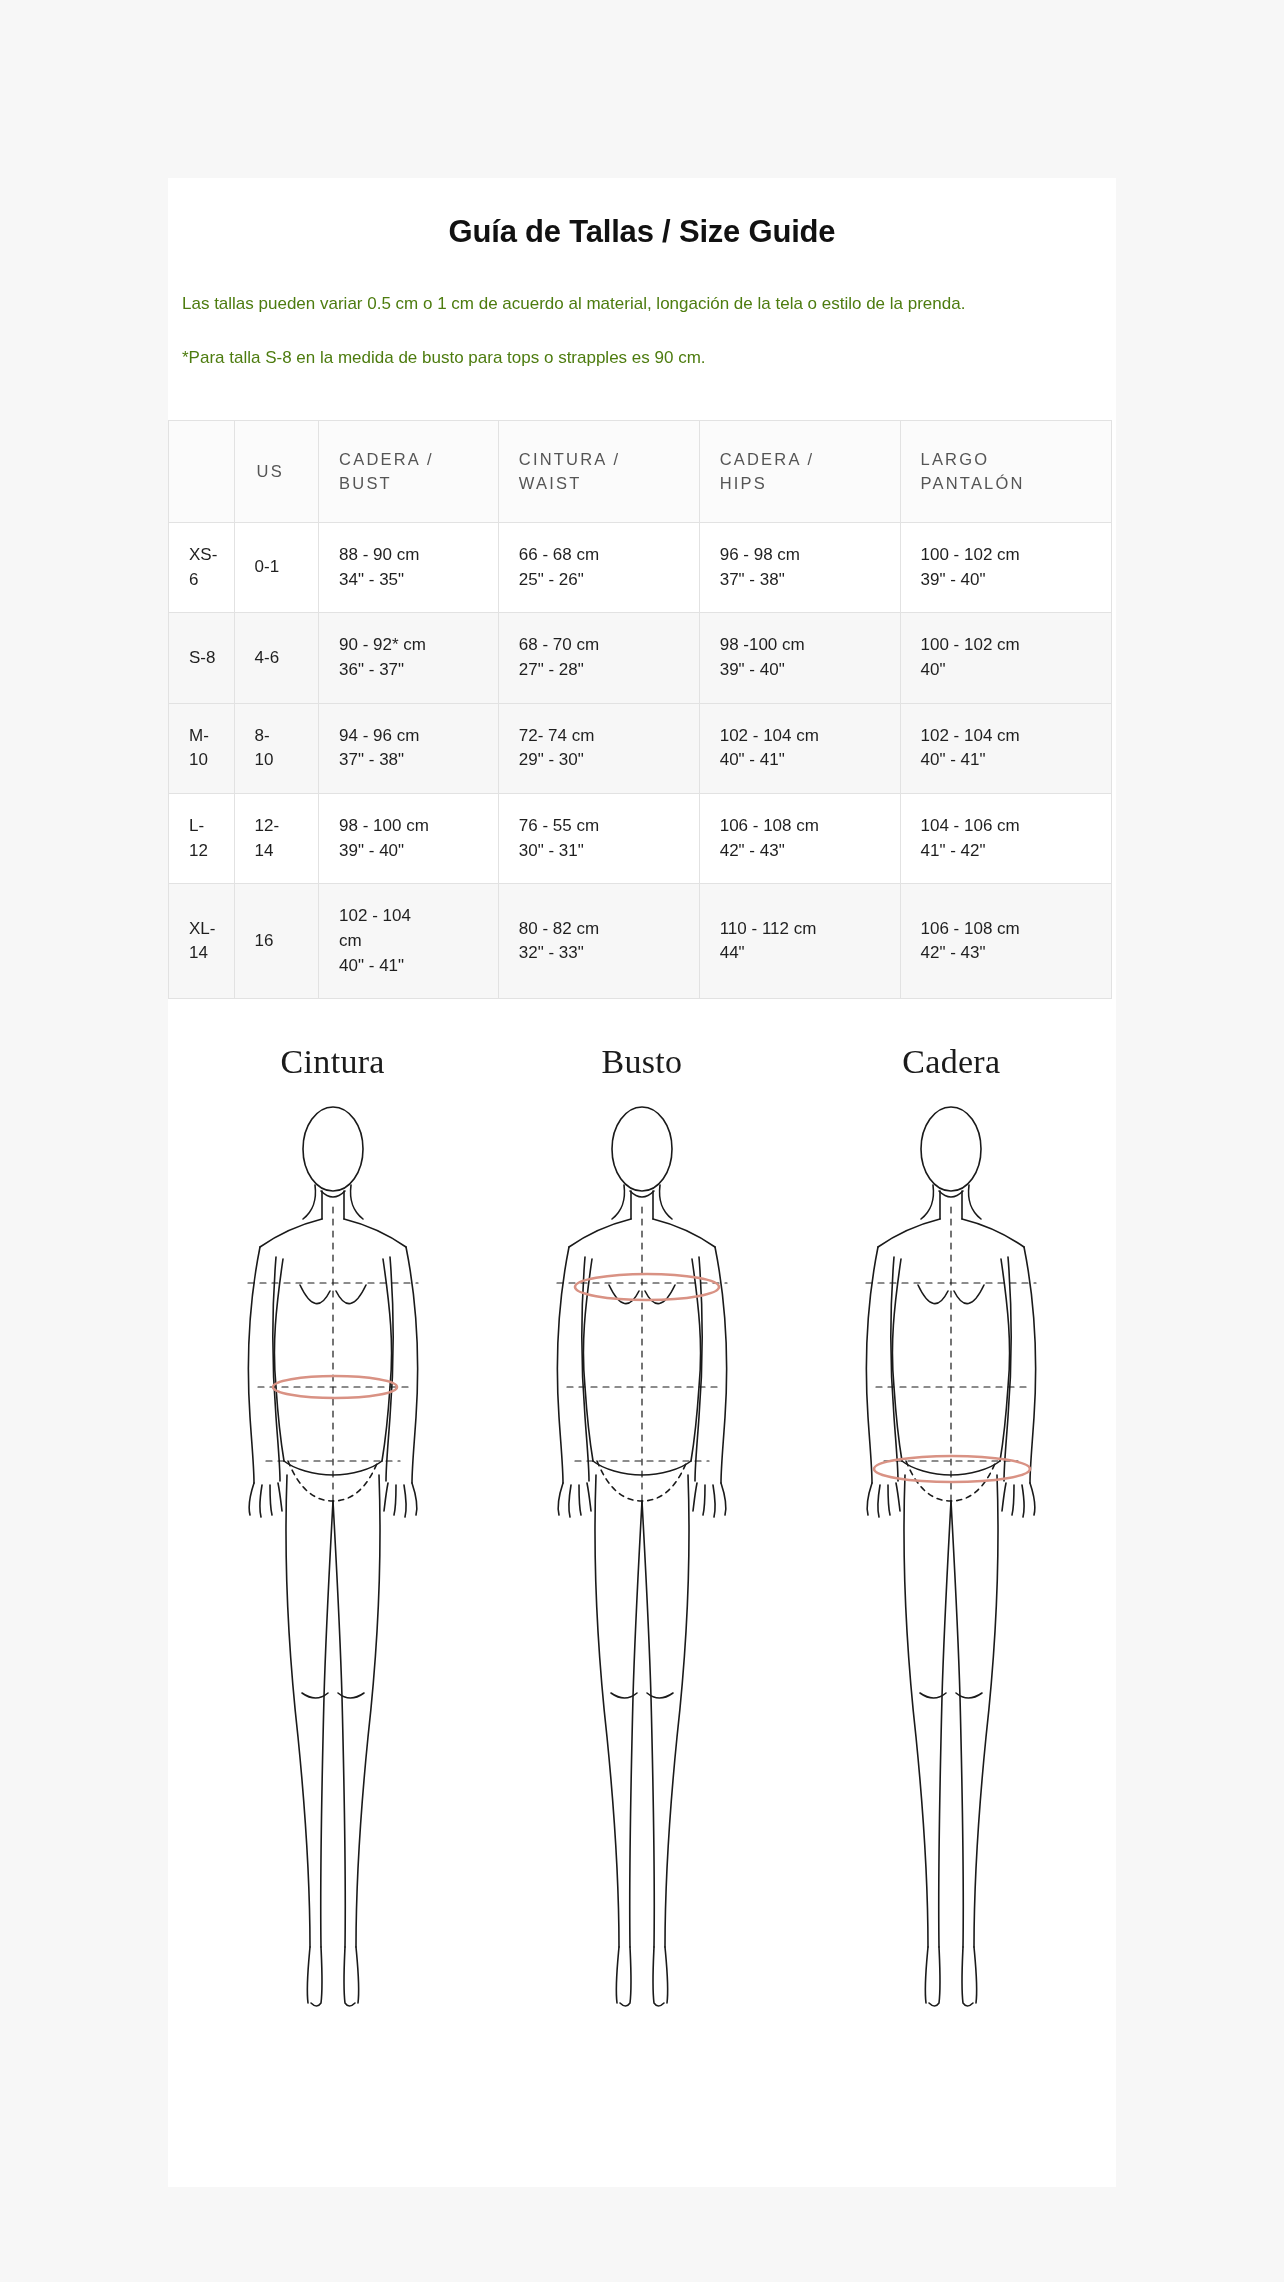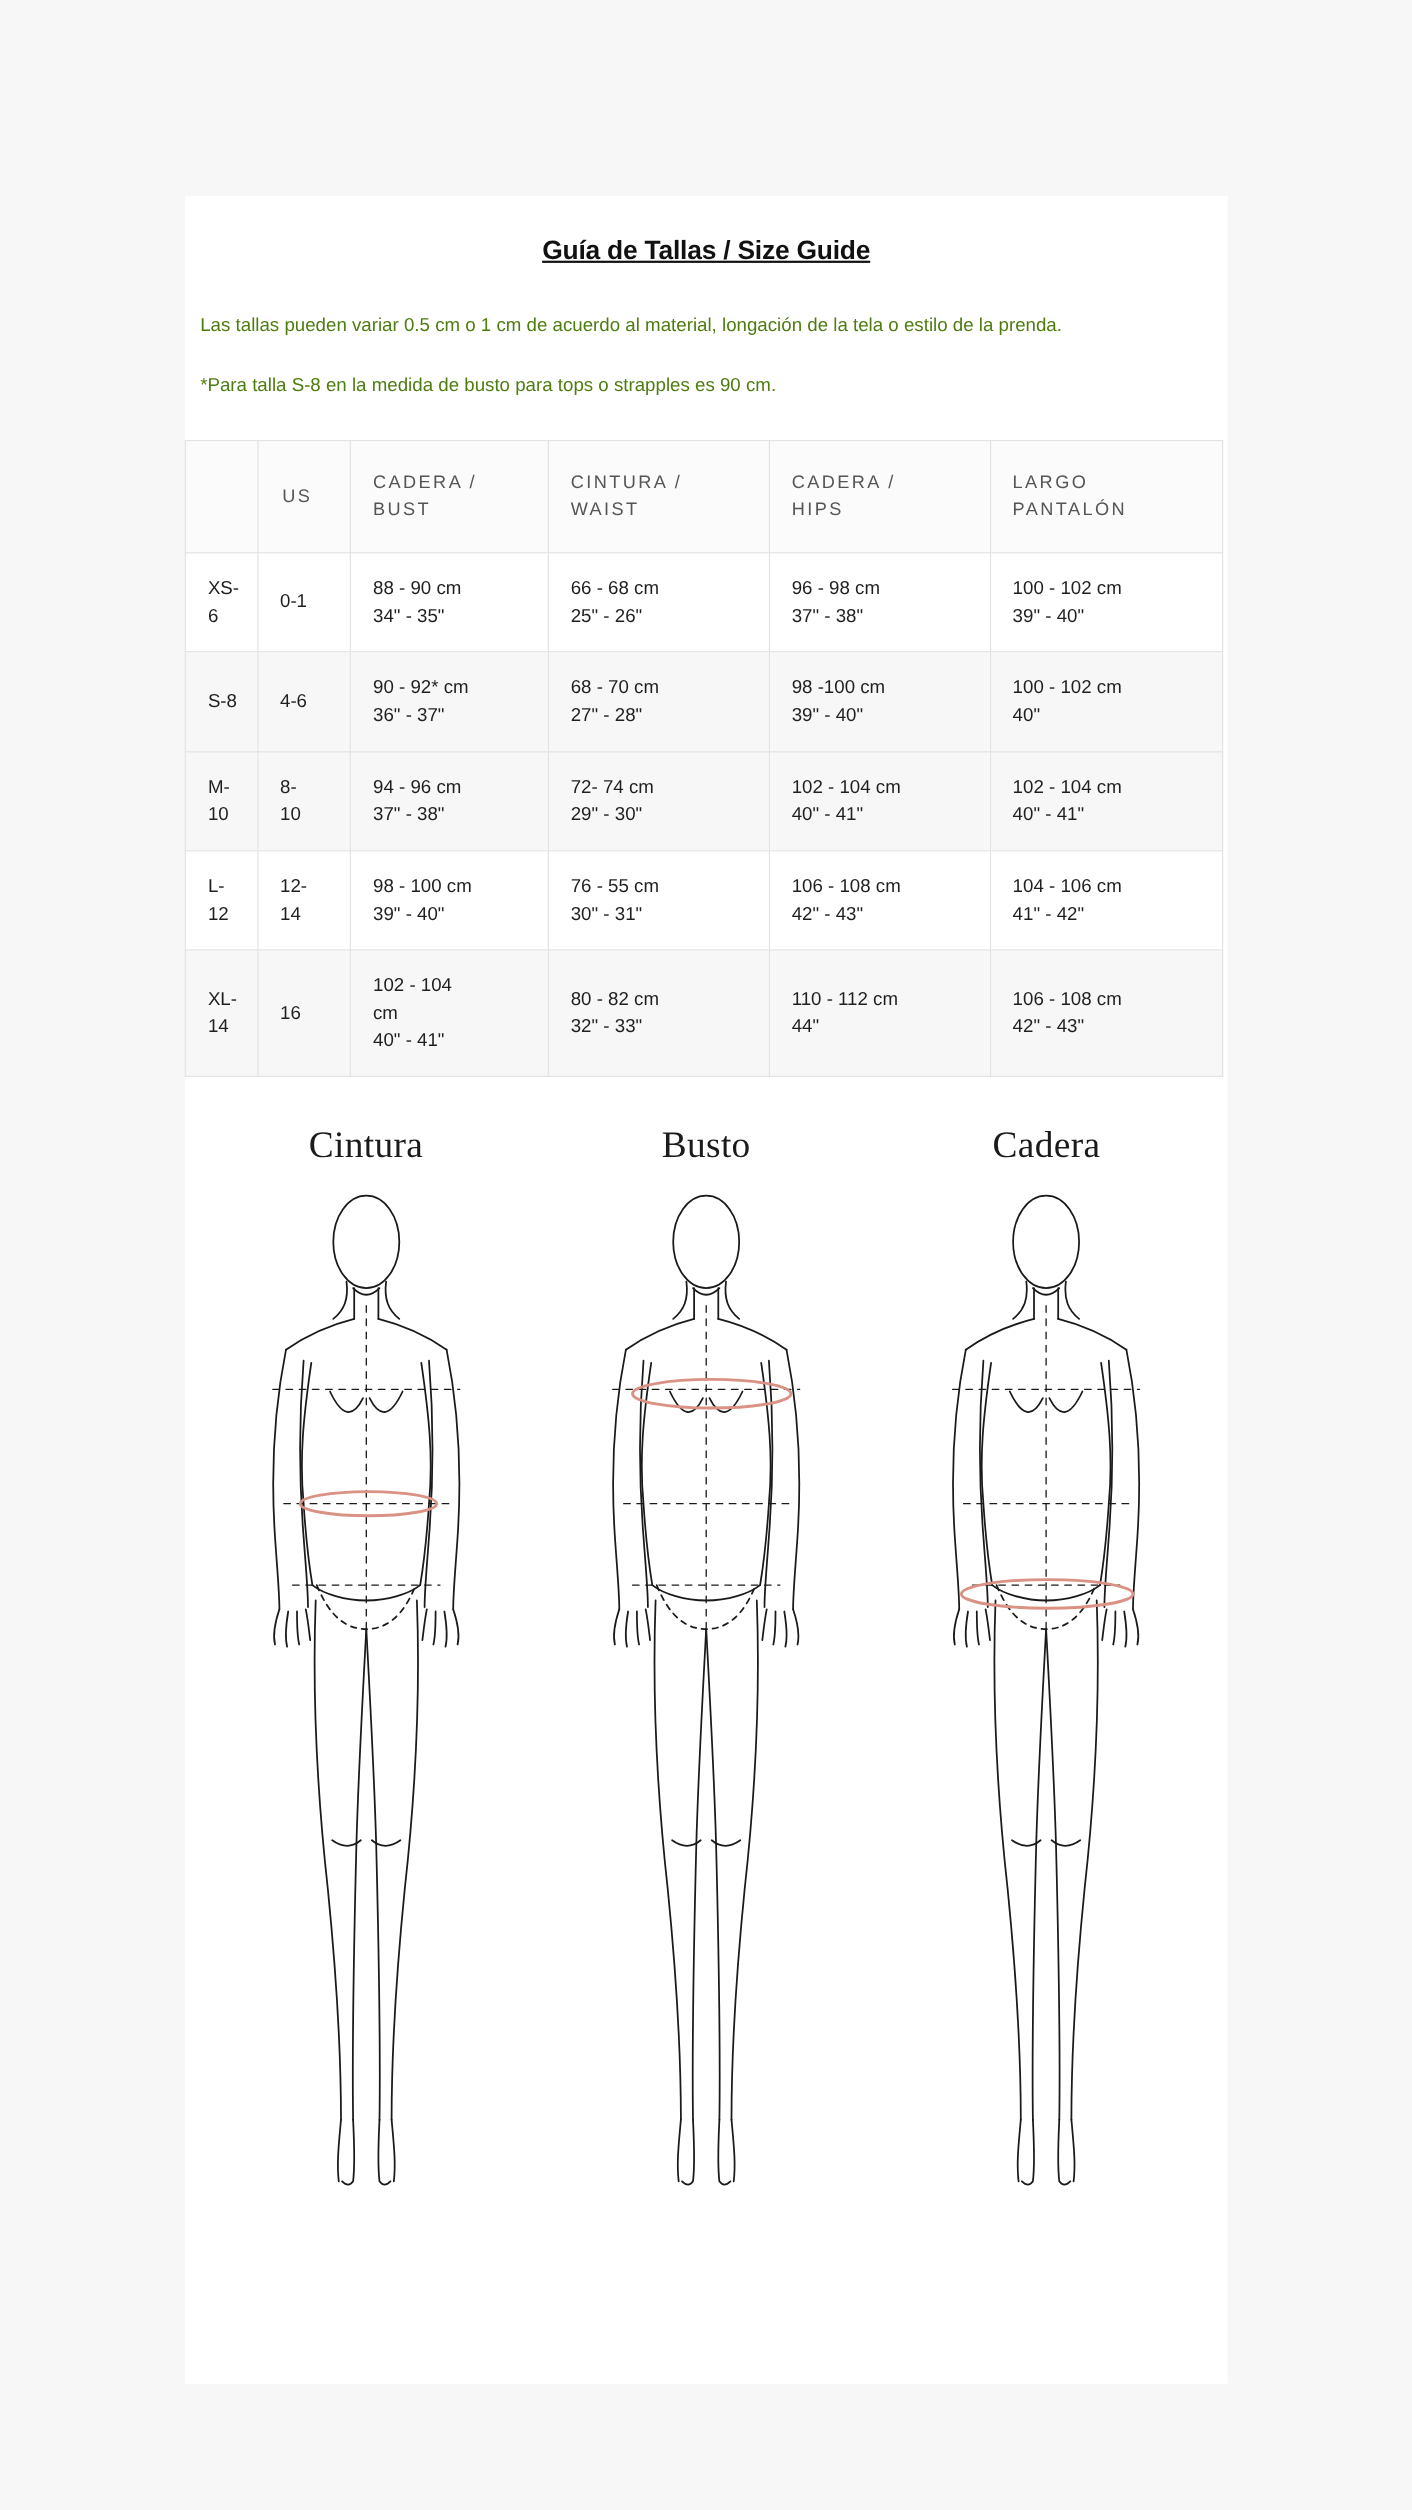--- a/index.html
+++ b/index.html
@@ -22,43 +22,42 @@
     position: absolute;
     left: 168px;
     top: 178px;
     width: 948px;
     background: #ffffff;
     padding: 0 0 40px 0;
     box-sizing: border-box;
   }
   .title {
     text-align: center;
-    font-size: 24px;
+    font-size: 31px;
     font-weight: bold;
     letter-spacing: -0.2px;
     margin: 36px 0 0 0;
     color: #111;
-    text-decoration: underline;
   }
   .intro {
     font-size: 17px;
     color: #4d7c0f;
     margin: 42px 0 0 0;
     padding: 0 14px 0 14px;
     line-height: 1.4;
   }
   .intro.second {
     margin-top: 30px;
   }
 
   
   table.size-table {
     border-collapse: collapse;
     width: 944px;
-    margin: 38px 0 0 0;
+    margin: 50px 0 0 0;
     table-layout: fixed;
   }
   table.size-table th,
   table.size-table td {
     border: 1px solid #e2e2e2;
     vertical-align: middle;
     text-align: left;
   }
   table.size-table thead th {
     background: #fbfbfb;

